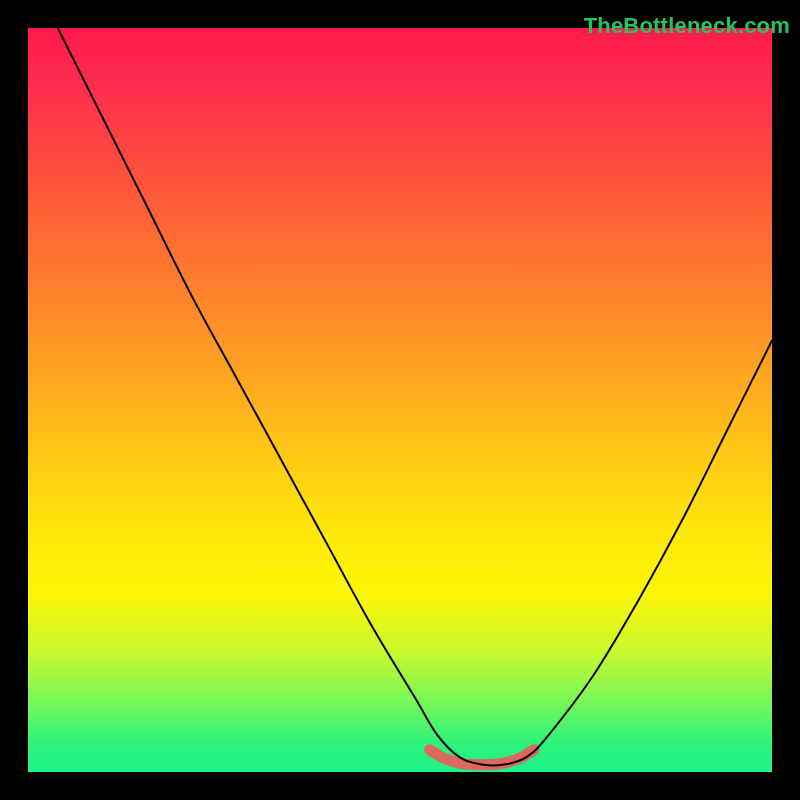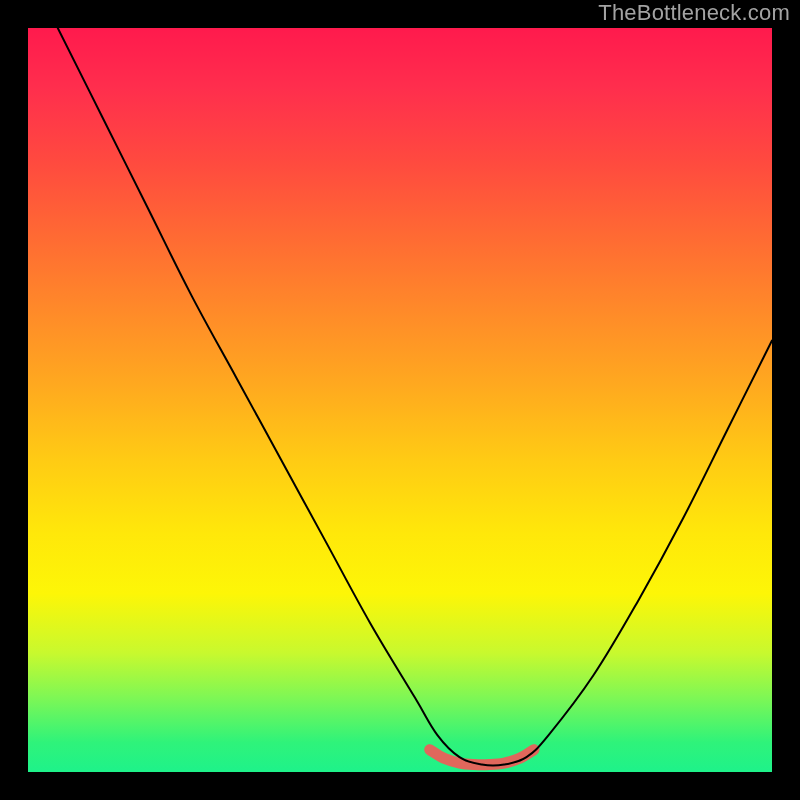--- a/index.html
+++ b/index.html
@@ -39,25 +39,25 @@
       #ffe80a 68%,
       #fdf607 76%,
       #c8f92e 84%,
       #7ef755 90%,
       #2ff37a 96%,
       #1ef28a 100%
     );
   }
   .watermark {
     position: absolute;
-    top: 0;
+    top: 13px;
     right: 10px;
-    color: #a3a3a3;
+    color: #22c55e;
     font-size: 22px;
-    font-weight: 400;
+    font-weight: 700;
     letter-spacing: 0.2px;
     user-select: none;
   }
   svg.curve {
     position: absolute;
     inset: 0;
     width: 100%;
     height: 100%;
   }
 </style>

